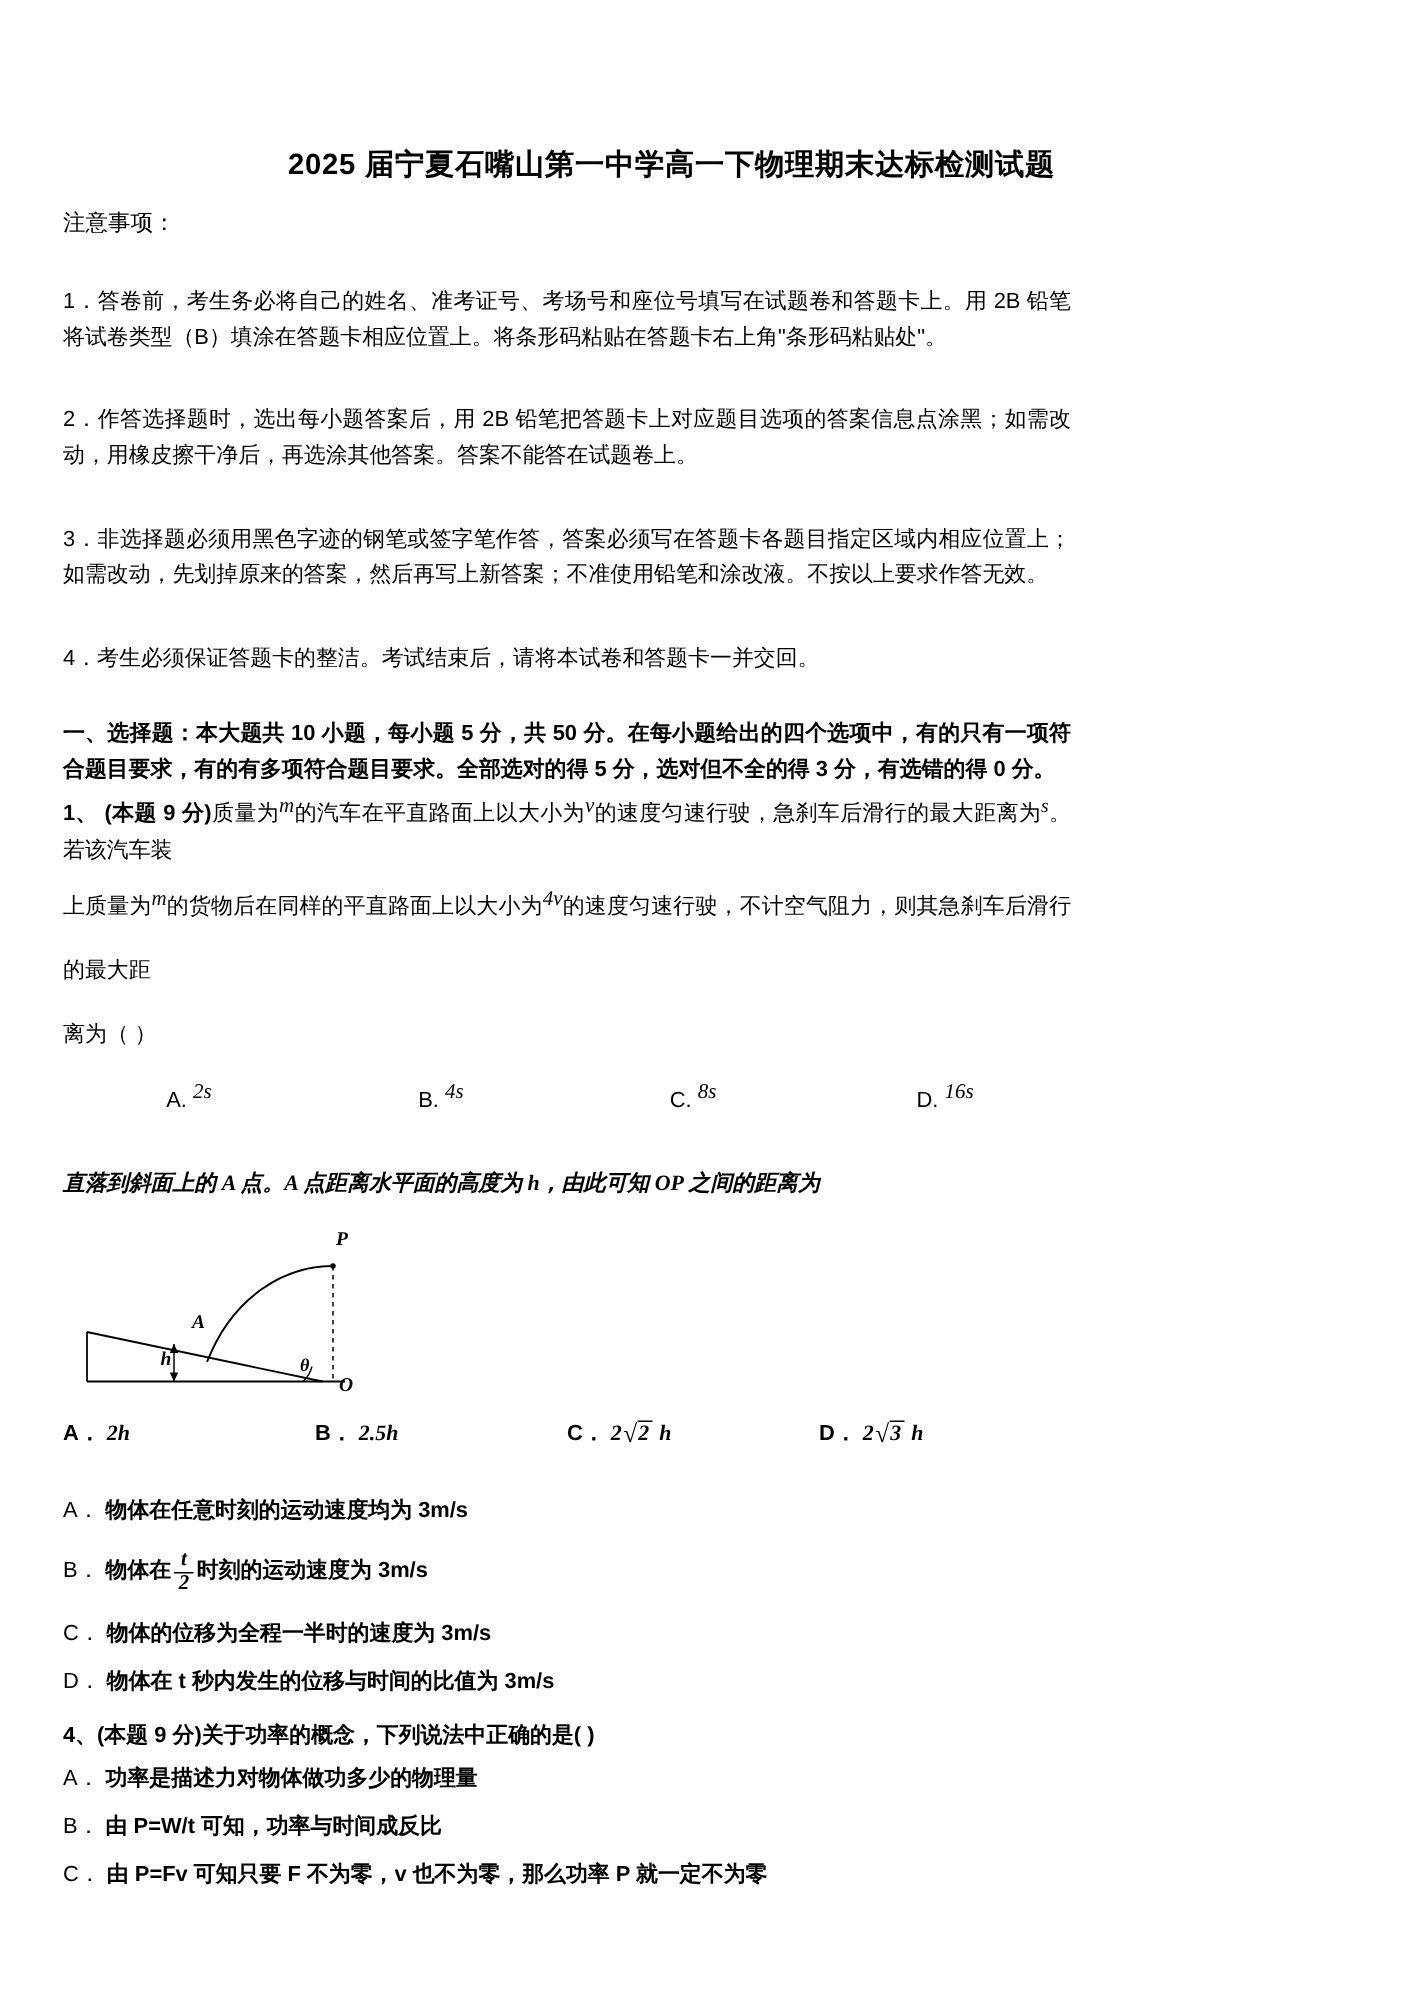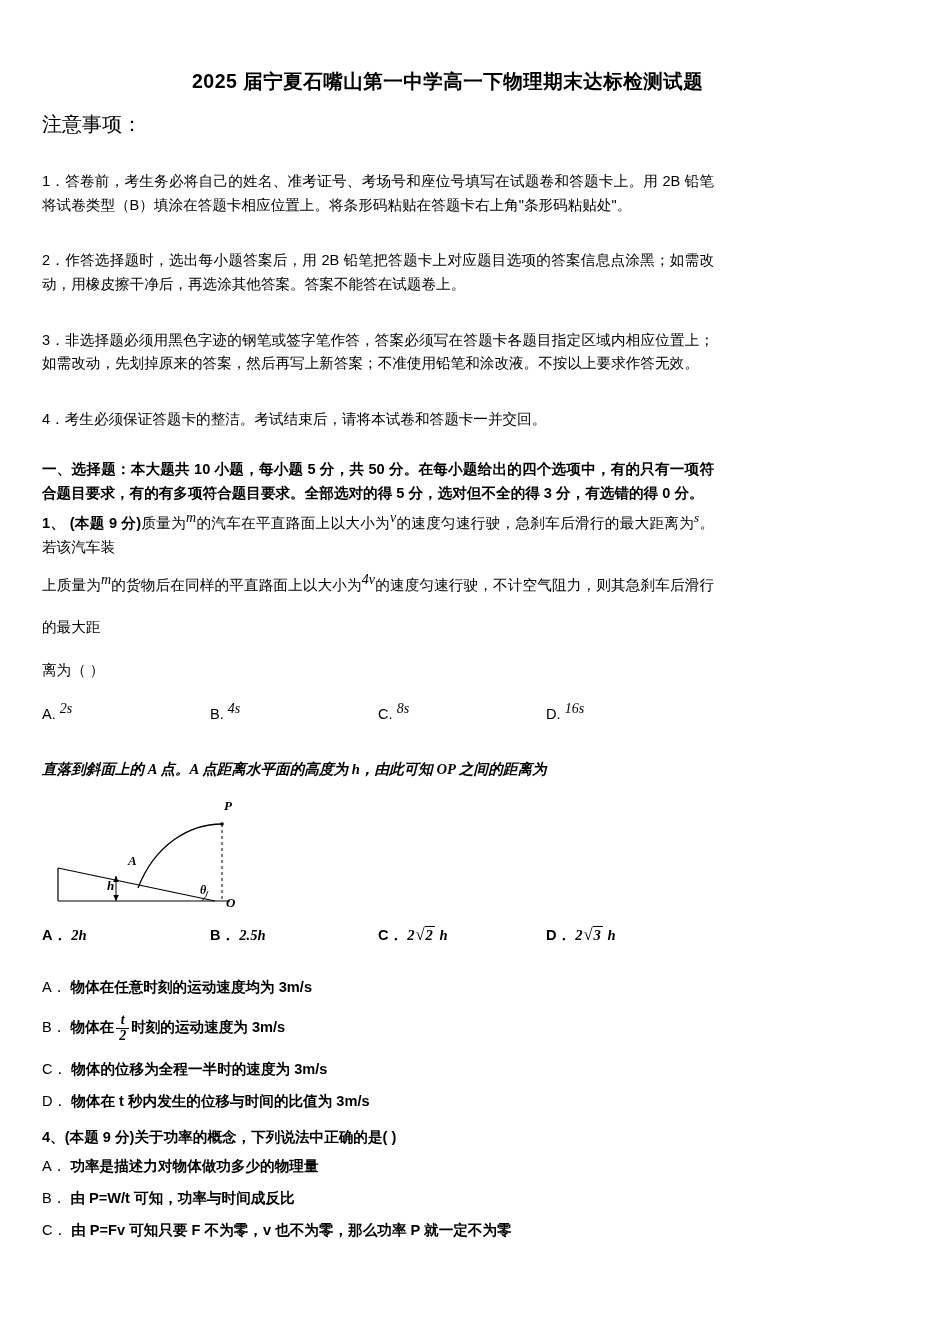--- a/index.html
+++ b/index.html
@@ -10,33 +10,33 @@
   body {
     width: 950px;
     font-family: "Liberation Serif", "DejaVu Serif", serif;
     color: #000000;
   }
   .page {
     width: 756px;
     min-height: 1344px;
     position: relative;
     box-sizing: border-box;
-    padding: 68px 42px 20px 42px;
+    padding: 96px 42px 20px 42px;
   }
   .doc-title {
     font-family: "Liberation Sans", sans-serif;
     font-weight: bold;
     font-size: 19.5px;
     text-align: left;
     margin: 0 0 16px 150px;
     letter-spacing: 0.5px;
   }
   .notice-head {
     font-family: "Liberation Sans", sans-serif;
-    font-size: 20px;
+    font-size: 15px;
     font-weight: normal;
     margin: 0 0 4px 0;
   }
   p.line {
     font-family: "Liberation Sans", sans-serif;
     font-size: 14.6px;
     line-height: 1.62;
     margin: 0;
     text-align: justify;
   }
@@ -64,21 +64,21 @@
     font-size: 13px;
     vertical-align: super;
   }
   .tall-line { line-height: 2.9; }
   .opts-row {
     font-family: "Liberation Sans", sans-serif;
     font-size: 14.6px;
     display: flex;
     margin-top: 10px;
   }
-  .opts-row > div { width: 170px; }
+  .opts-row > div { width: 170px; text-align: center; }
   .opt-lab { font-weight: normal; }
   .supval {
     font-style: italic;
     font-family: "Liberation Serif", serif;
     font-size: 14px;
     vertical-align: super;
   }
   
   .frac {
     display: inline-block;

